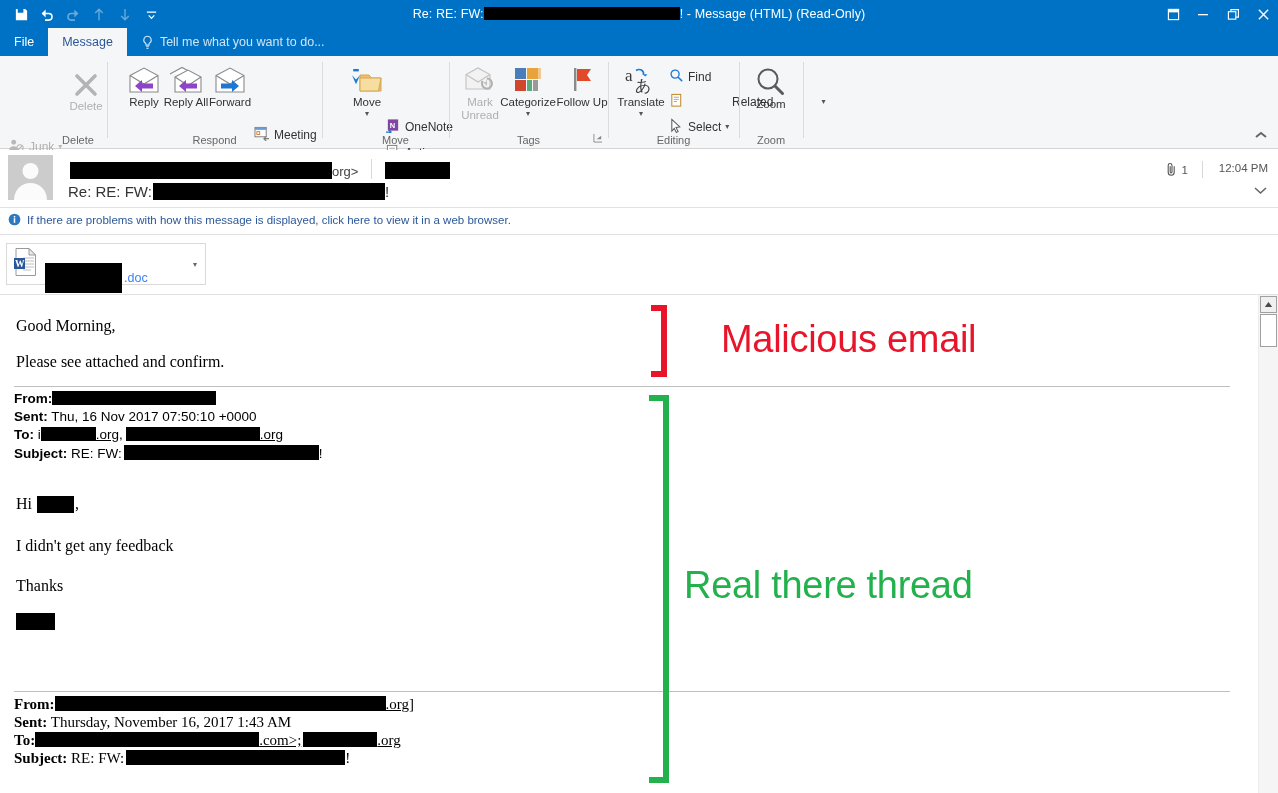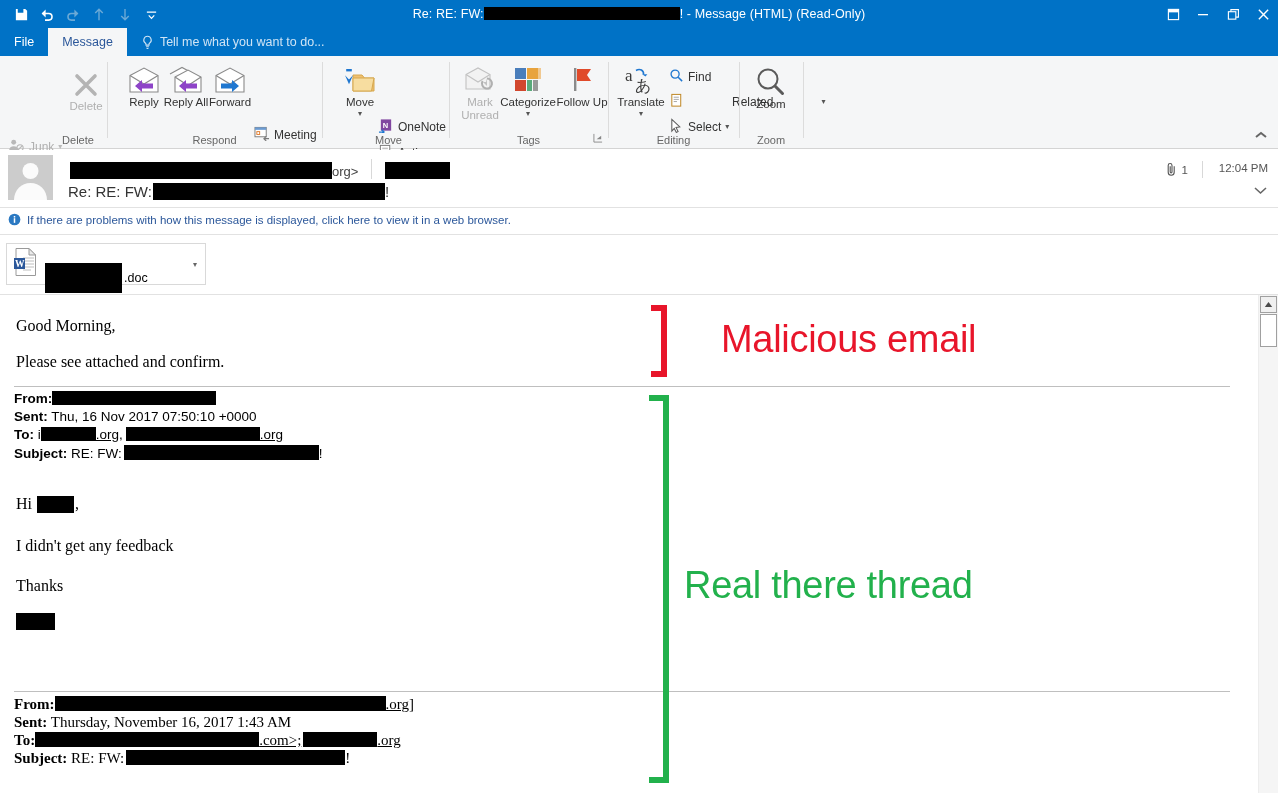--- a/index.html
+++ b/index.html
@@ -110,21 +110,21 @@
   }
   .sep-line { position:absolute; left:0; width:1278px; height:1px; background:#e2e2e2; }
 
   
   .attach-area { position:absolute; top:236px; left:0; width:1278px; height:58px; background:#fff; }
   .attach-chip {
     position:absolute; left:6px; top:7px; width:200px; height:42px;
     border:1px solid #d9d9d9; background:#fff;
     display:flex; align-items:center; padding:0 6px; gap:6px;
   }
-  .attach-name { font-size:12.5px; color:#000000; display:flex; align-items:center; flex:1; overflow:hidden;margin-top:27px;}
+  .attach-name { font-size:12.5px; color:#3b82f6; display:flex; align-items:center; flex:1; overflow:hidden;margin-top:27px;}
   .attach-caret { color:#666; font-size:8px; padding-right:2px; }
 
   
   .body-area { position:absolute; top:295px; left:0; width:1258px; height:498px; background:#fff; overflow:hidden; }
   .serif { font-family:"Liberation Serif", serif; }
   .p-serif { font-family:"Liberation Serif", serif; font-size:16px; color:#000; }
   .hdr-sans { font-family:"Liberation Sans", sans-serif; font-size:13.5px; color:#000; white-space:nowrap; }
   .hdr-sans b { font-weight:bold; }
   .hr-thin { height:1px; background:#bfbfbf; }
   .u { text-decoration:underline; }
@@ -323,21 +323,21 @@
               <rect x="4.5" y="4" width="8" height="11" fill="#f2f2f2" stroke="#b8b8b8" stroke-width="1"></rect>
             </svg>
         </span>
         <span>More</span>
         <span class="caret dim">▾</span>
       </div>
       <div class="rgroup-label">Respond</div>
     </div>
     <div class="rgroup-sep" style="left:322px;"></div>
 
-    <div class="rgroup" style="left:326px; width:125px;">
+    <div class="rgroup" style="left:333px; width:125px;">
       <div class="big-btn" style="left:6px; top:6px;">
         <span class="ic">
           <svg width="34" height="30" viewBox="0 0 34 30">
               <path fill="#f0c070" stroke="#d6a84e" stroke-width="1" d="M10 9h9l2.5 3H31v13H10z"></path>
               <path fill="#f7dda0" stroke="#d6a84e" stroke-width="1" d="M10 12h21l-2.5 13H10z"></path>
               <path fill="#1f77d0" d="M6 2v11.5l-4-4.2 4 9 4-9-4 4.2z"></path>
               <path fill="#1f77d0" d="M3.2 3h5.6v2.4H3.2z"></path>
             </svg>
         </span>
         <span>Move</span>

